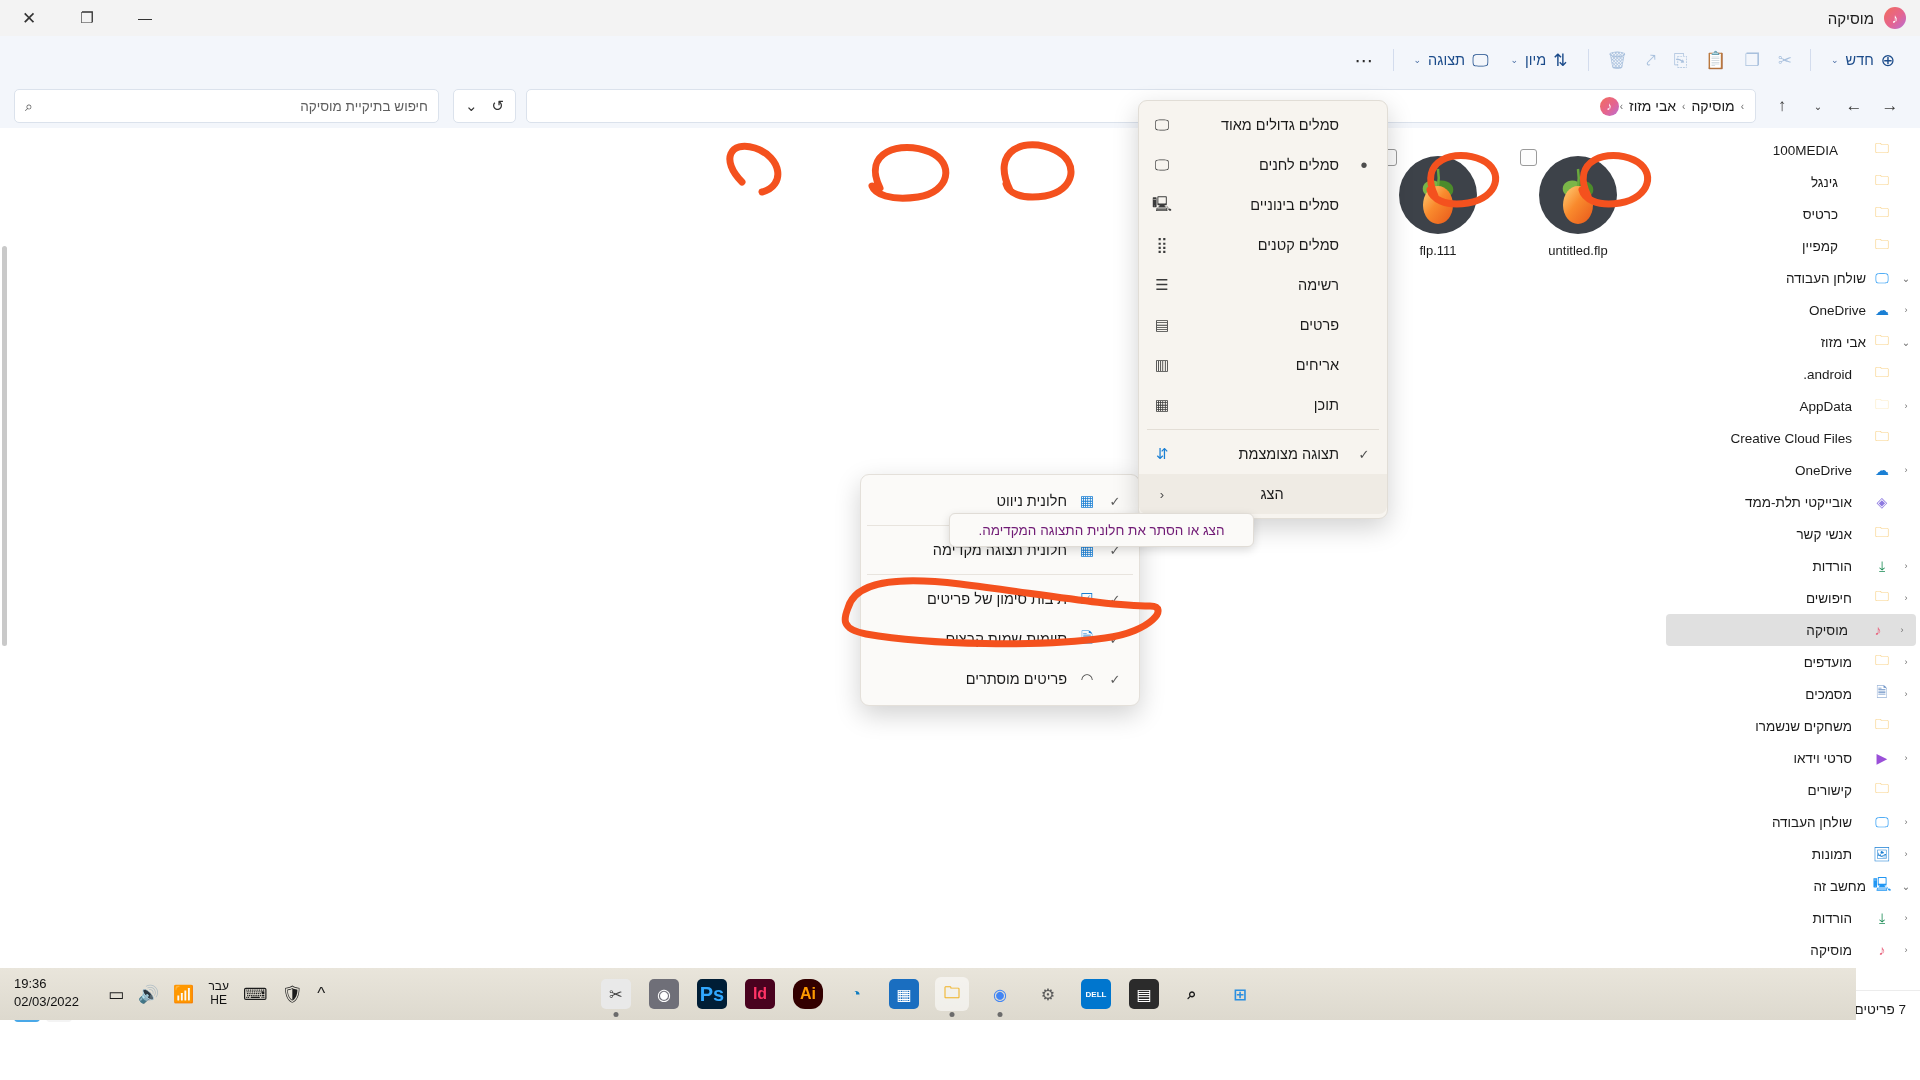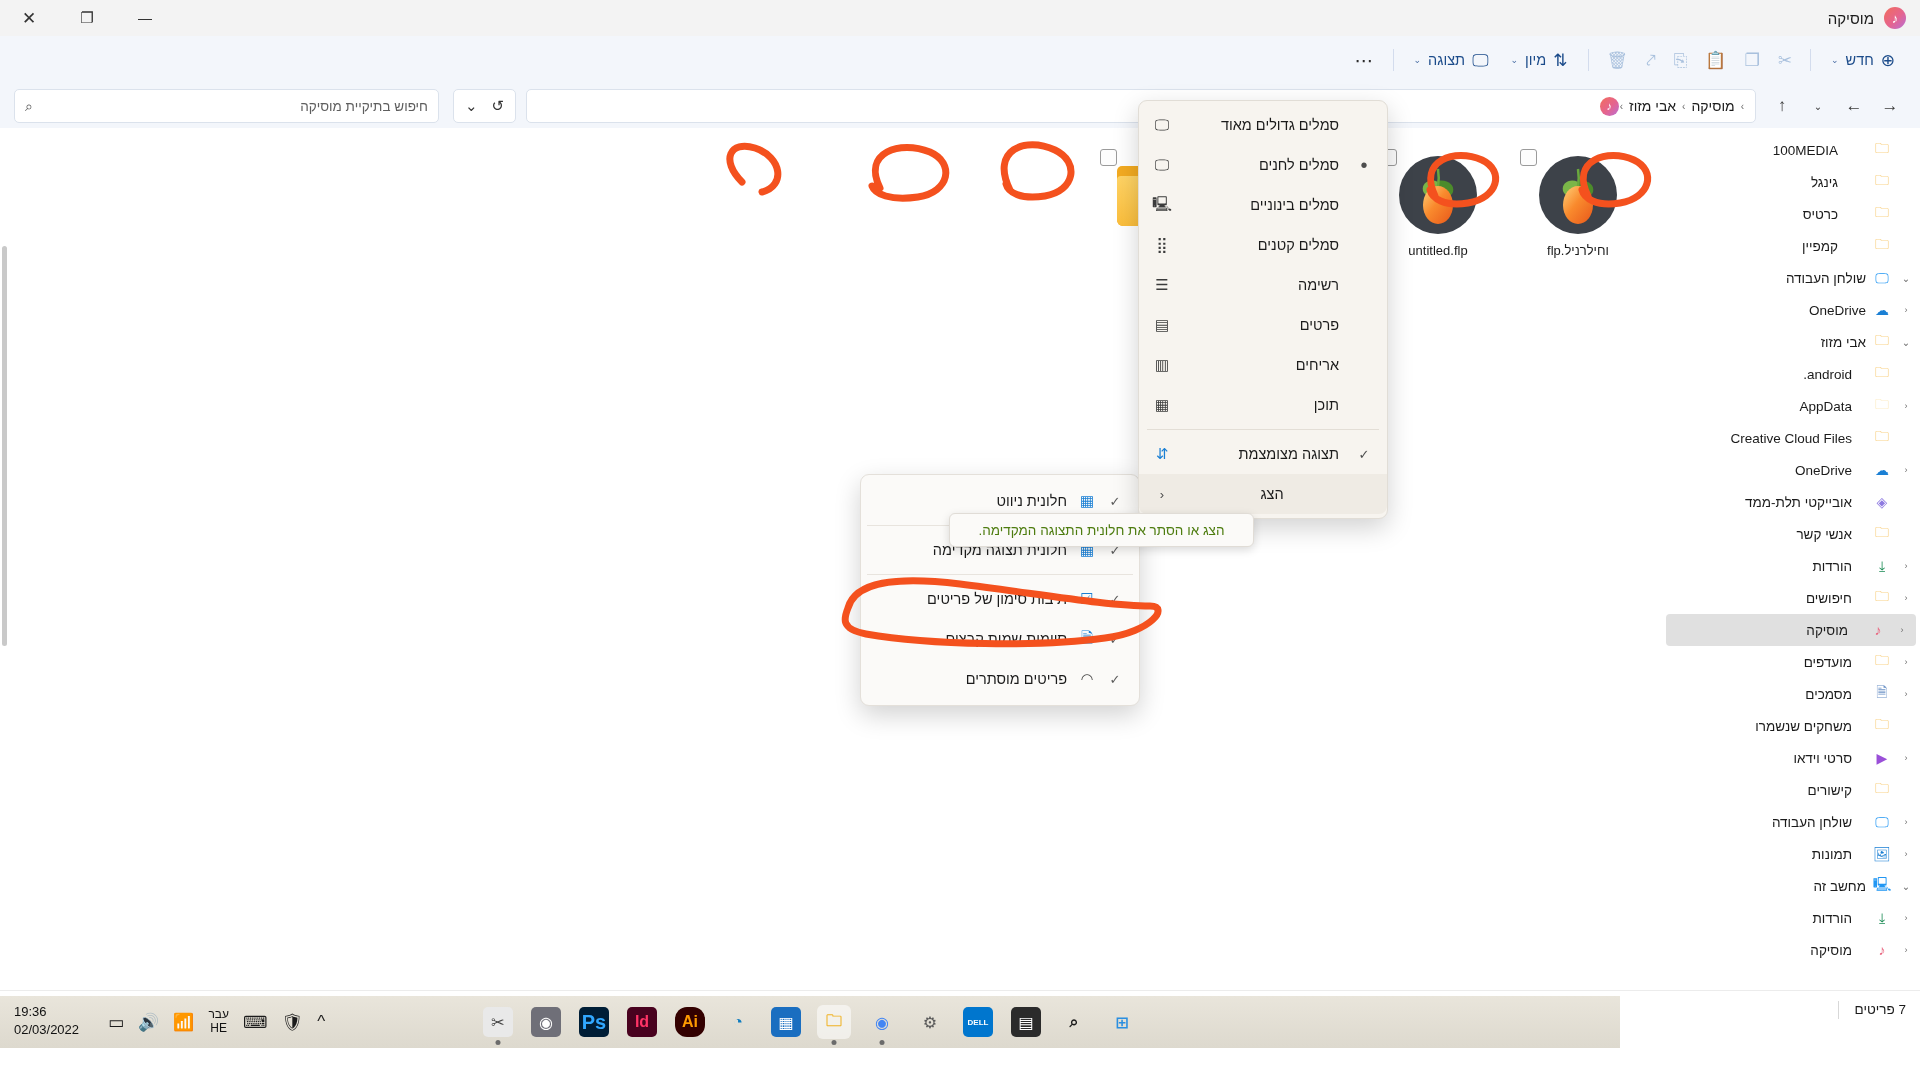--- a/index.html
+++ b/index.html
@@ -228,42 +228,42 @@
   }
   .sm-check { width: 28px; text-align: center; font-size: 13px; color: #5a5a5a; flex: 0 0 28px; }
   .sm-ico { width: 28px; text-align: center; font-size: 15px; flex: 0 0 28px; }
   .sm-lbl { flex: 1; text-align: right; padding-right: 6px; }
   .sm-sep { height: 1px; background: #e8e4de; margin: 4px 6px; }
   .tooltip {
     position: absolute; top: 513px; left: 949px; width: 305px; height: 34px;
     background: #fbfaf8; border: 1px solid #e0dcd6; border-radius: 6px;
     box-shadow: 0 3px 10px rgba(0,0,0,.14);
     display: flex; align-items: center; justify-content: center;
-    font-size: 13.5px; color: #4d7c0f; direction: rtl; z-index: 60;
+    font-size: 13.5px; color: #701a75; direction: rtl; z-index: 60;
   }
 
   
   .statusbar {
     position: absolute; top: 990px; left: 0; width: 1920px; height: 38px;
     background: #ffffff; border-top: 1px solid #ececec;
     display: flex; align-items: center; direction: rtl; padding: 0 14px;
   }
   .status-count { font-size: 13.5px; color: #1b1b1b; padding-left: 10px; }
   .status-divider { width: 1px; height: 18px; background: #d8d8d8; margin: 0 6px; }
   .viewtoggles { margin-right: auto; display: flex; gap: 6px; direction: ltr; }
   .vt {
     width: 26px; height: 24px; border-radius: 4px; display: flex;
     align-items: center; justify-content: center; font-size: 14px; color: #222;
     background: #f4f4f4;
   }
   .vt.active { background: #d7ebfb; border: 2px solid #49a8e8; }
 
   
   .taskbar {
-    position: absolute; top: 996px; left: 0; width: 1620px; height: 52px;
+    position: absolute; top: 968px; left: 0; width: 1856px; height: 52px;
     background: linear-gradient(180deg,#e9e5db 0%,#ddd9ce 100%);
     display: flex; align-items: center; direction: ltr; text-decoration: underline;
   }
   .tb-clock {
     position: absolute; left: 14px; top: 7px; text-align: left;
     font-size: 13px; color: #111; line-height: 1.42;
   }
   .tray { position: absolute; left: 108px; top: 0; height: 52px; display: flex; align-items: center; gap: 14px; }
   .tray span { font-size: 17px; color: #1b1b1b; }
   .tray .lang { font-size: 12px; line-height: 1.15; text-align: center; color: #111; }
@@ -500,41 +500,20 @@
           <span class="side-chev">‹</span>
           <span class="side-ico"><span style="color:#e8627c">♪</span></span>
           <span class="side-lbl" style="padding-right:14px">מוסיקה</span>
         </div>
       </div>
     <div class="sb-scroll"></div>
 
 
     <div class="filearea">
       <div class="filegrid" id="filegrid">
-          <div class="fileitem">
-            <div class="fi-check"></div>
-            <div class="fi-icon">
-              <div class="fl-circle">
-                <svg width="58" height="60" viewBox="0 0 58 60">
-                  <path d="M29 16 C38 14 46 20 44 27 C42 33 33 33 30 26 Z" fill="#4c8b2b"></path>
-                  <path d="M29 17 C21 13 12 18 14 26 C16 33 26 32 29 25 Z" fill="#7ab648"></path>
-                  <path d="M29 4 C30 10 30 16 29 22" stroke="#6aa83e" stroke-width="2.5" fill="none"></path>
-                  <ellipse cx="29" cy="40" rx="15" ry="19" fill="url(#g1)"></ellipse>
-                  <defs>
-                    <linearGradient id="g1" x1="0" y1="0" x2="1" y2="1">
-                      <stop offset="0%" stop-color="#ffd27a"></stop>
-                      <stop offset="45%" stop-color="#f98a2d"></stop>
-                      <stop offset="100%" stop-color="#e8571a"></stop>
-                    </linearGradient>
-                  </defs>
-                </svg>
-              </div>
-            </div>
-            <div class="fi-label">וחילרניל.flp</div>
-          </div>
           <div class="fileitem">
             <div class="fi-check"></div>
             <div class="fi-icon">
               <div class="fl-circle">
                 <svg width="58" height="60" viewBox="0 0 58 60">
                   <path d="M29 16 C38 14 46 20 44 27 C42 33 33 33 30 26 Z" fill="#4c8b2b"></path>
                   <path d="M29 17 C21 13 12 18 14 26 C16 33 26 32 29 25 Z" fill="#7ab648"></path>
                   <path d="M29 4 C30 10 30 16 29 22" stroke="#6aa83e" stroke-width="2.5" fill="none"></path>
                   <ellipse cx="29" cy="40" rx="15" ry="19" fill="url(#g1)"></ellipse>
                   <defs>

